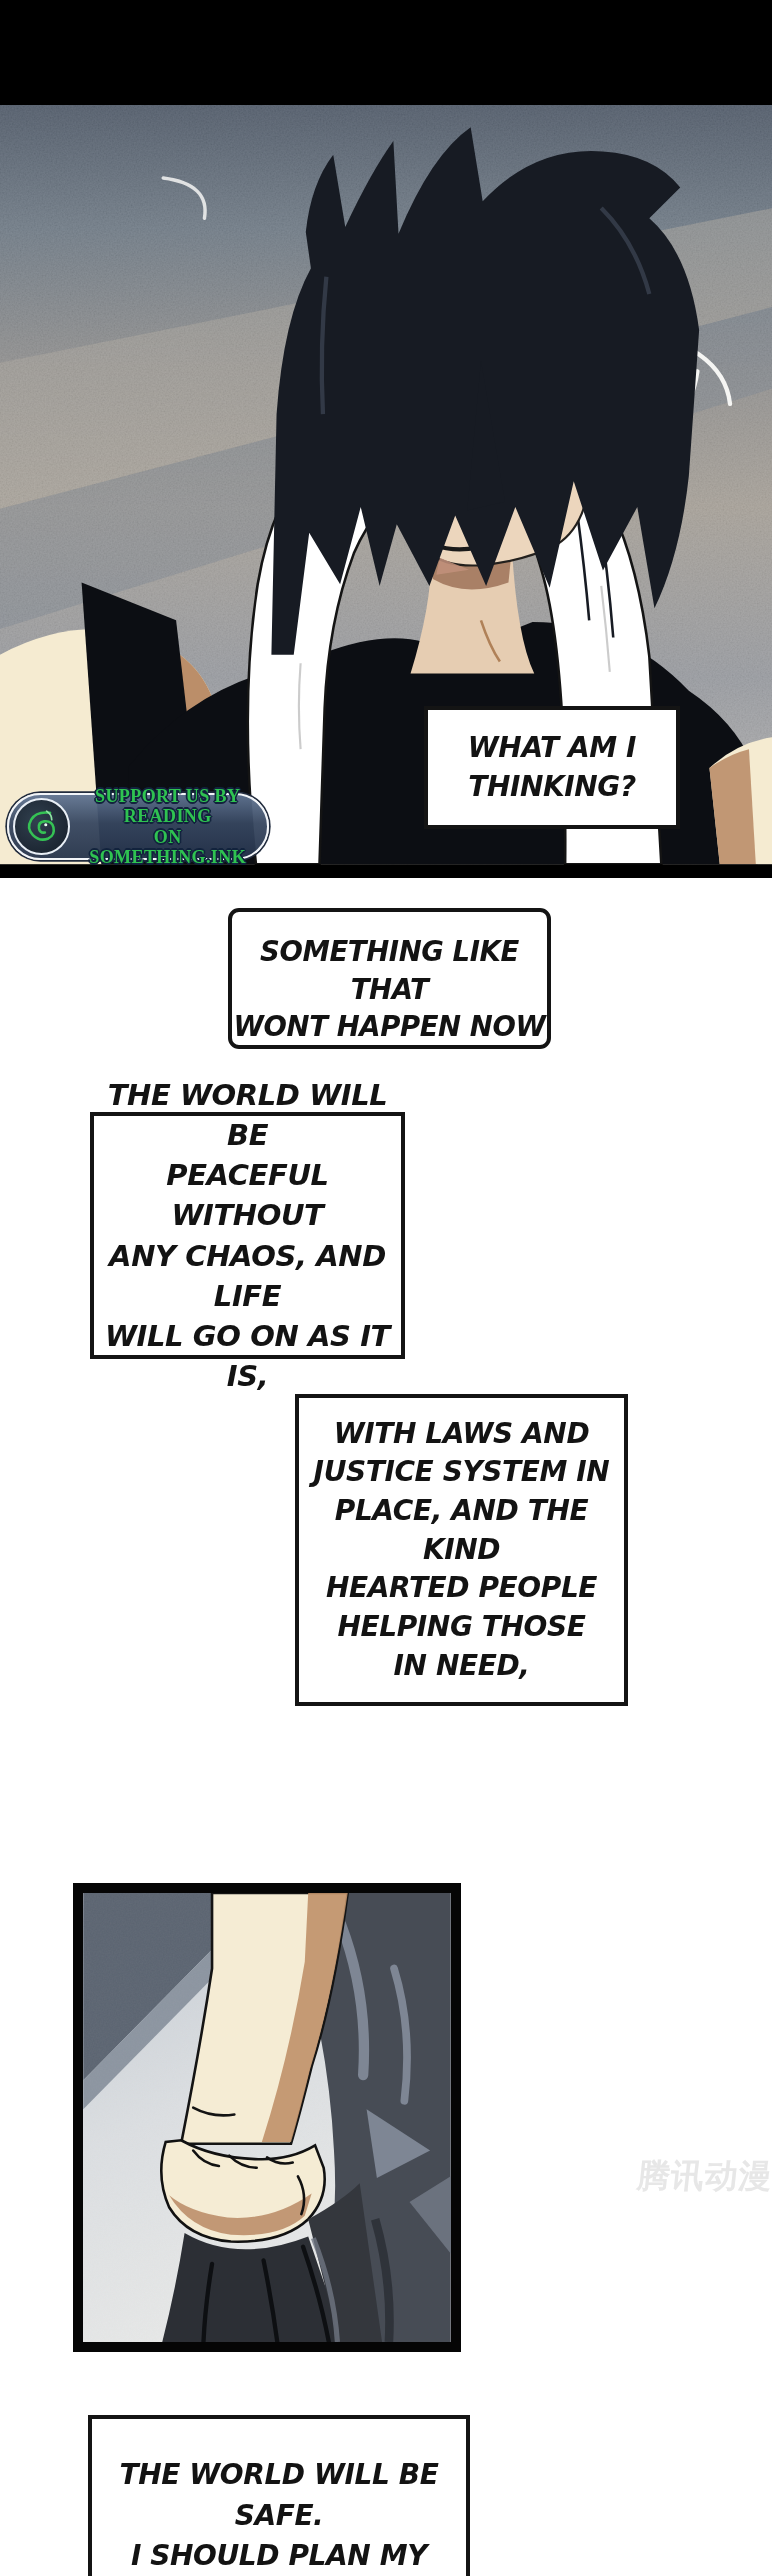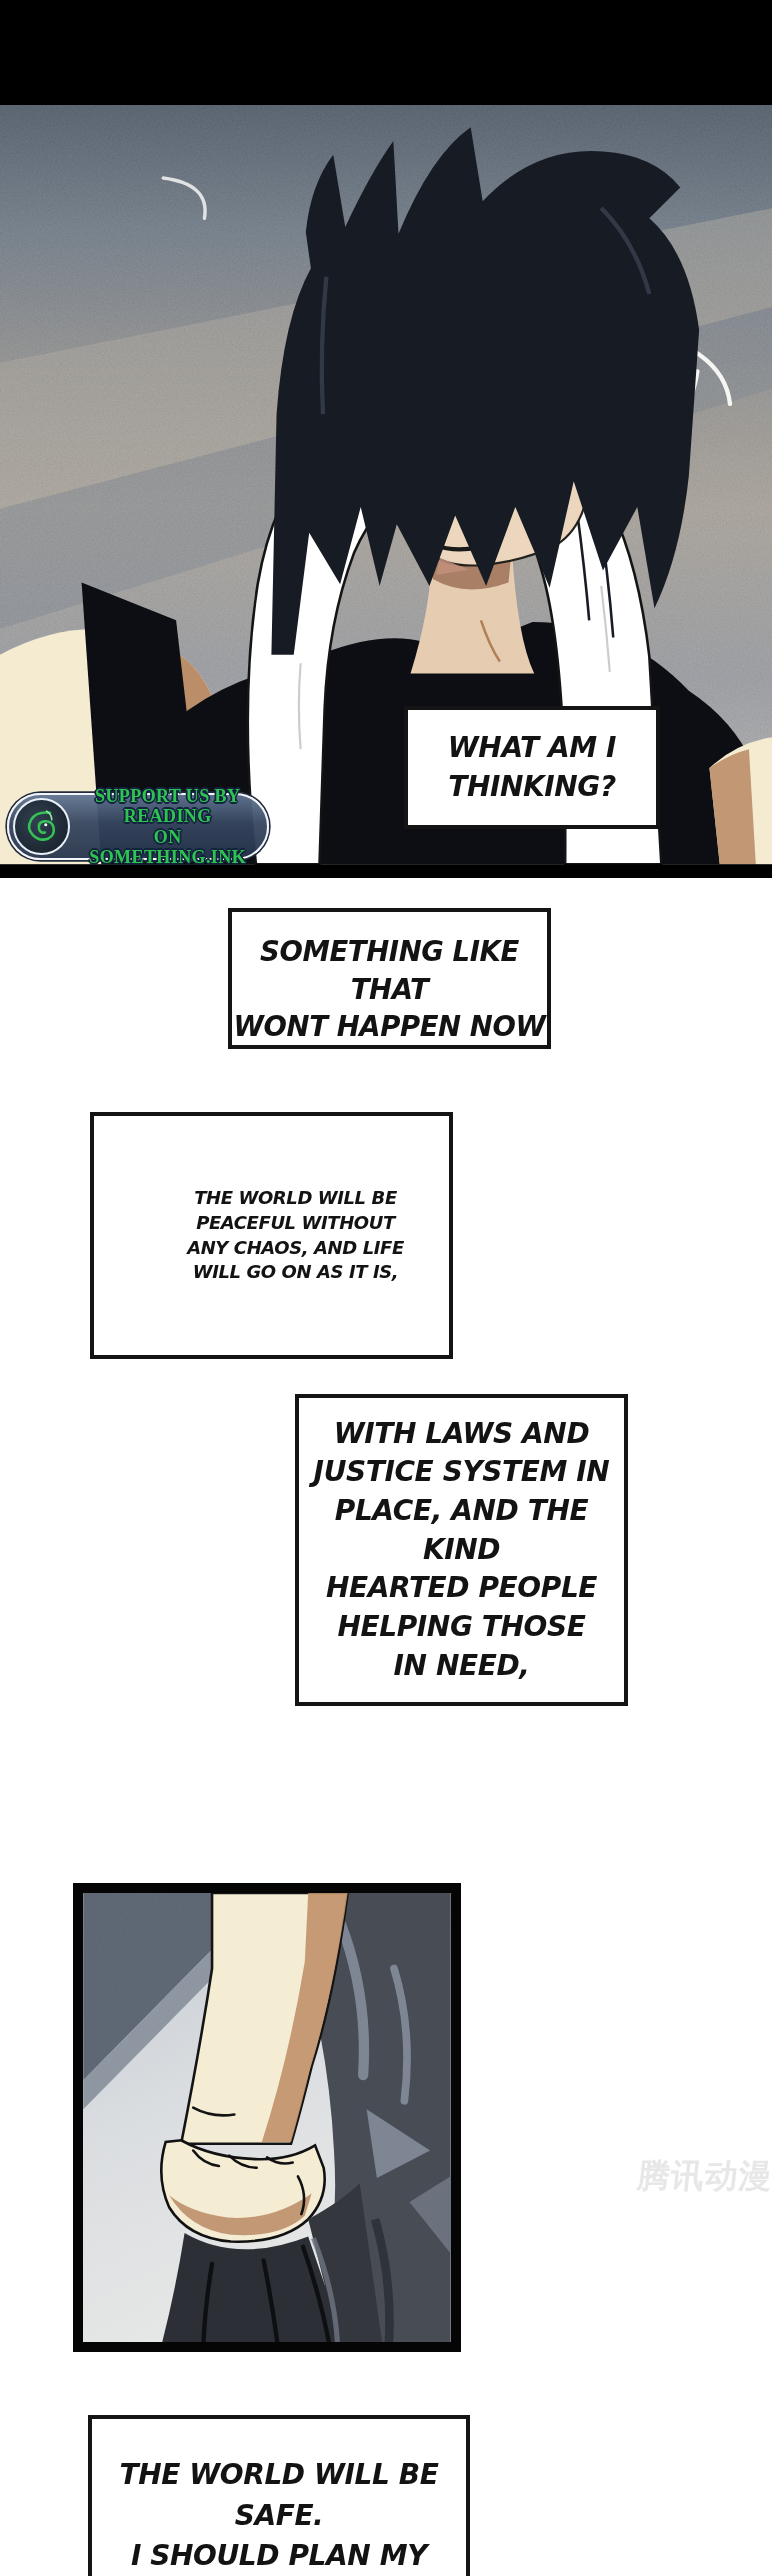--- a/index.html
+++ b/index.html
@@ -6,23 +6,23 @@
   #page{position:relative;width:773px;height:2576px;overflow:hidden;background:#ffffff;
         font-family:"DejaVu Sans",sans-serif;}
   .letterbox{position:absolute;left:0;top:0;width:773px;height:105px;background:#000;}
   .panel-main{position:absolute;left:0;top:105px;width:773px;height:773px;overflow:hidden;}
   .panel-fist{position:absolute;left:73px;top:1883px;width:368px;height:449px;
               border:10.3px solid #050505;overflow:hidden;background:#dfe2e6;}
   .speech{position:absolute;background:#ffffff;border:4.3px solid #141414;
           display:flex;align-items:center;justify-content:center;
           text-align:center;white-space:pre-line;color:#131313;
           font-style:italic;font-weight:bold;letter-spacing:-0.4px;line-height:1.38;}
-  .b-thinking{left:404px;top:706px;width:248px;height:115px;font-size:28px;}
-  .b-wont{left:228px;top:908px;width:315px;height:112px;font-size:27.5px;align-items:flex-start;padding-top:20.6px;}
-  .b-peace{left:90px;top:1112px;width:307px;height:239px;font-size:18px;padding-left:48px;}
+  .b-thinking{left:424px;top:706px;width:248px;height:115px;font-size:28px;}
+  .b-wont{left:228px;top:908px;width:315px;height:112px;font-size:27.5px;align-items:flex-start;padding-top:20.6px;border-radius:11px;}
+  .b-peace{left:90px;top:1112px;width:307px;height:239px;font-size:29px;}
   .b-laws{left:295px;top:1394px;width:325px;height:304px;font-size:28px;text-align:center;}
   .b-safe{left:88px;top:2415px;width:374px;height:215px;font-size:28px;align-items:flex-start;padding-top:36px;line-height:1.45;}
   .badge{position:absolute;left:6.9px;top:793px;width:258px;height:63px;border-radius:36px;
          background:linear-gradient(180deg,rgba(96,116,146,0.95) 0%,rgba(54,70,95,0.95) 45%,rgba(38,52,76,0.95) 100%);
          border:2.6px solid #f2f5f9;box-shadow:0 0 0 1.7px #222c3e;
          display:flex;align-items:center;gap:6.9px;cursor:pointer;}
   .badge-logo{width:53px;height:53px;margin-left:4.3px;border-radius:50%;flex:0 0 auto;
               background:radial-gradient(circle at 40% 40%,#31404f 0%,#1d2733 70%);
               border:2.6px solid #e9eff6;display:flex;align-items:center;justify-content:center;}
   .badge-text{font-family:"Liberation Serif",serif;font-weight:bold;font-size:18px;line-height:1.12;

